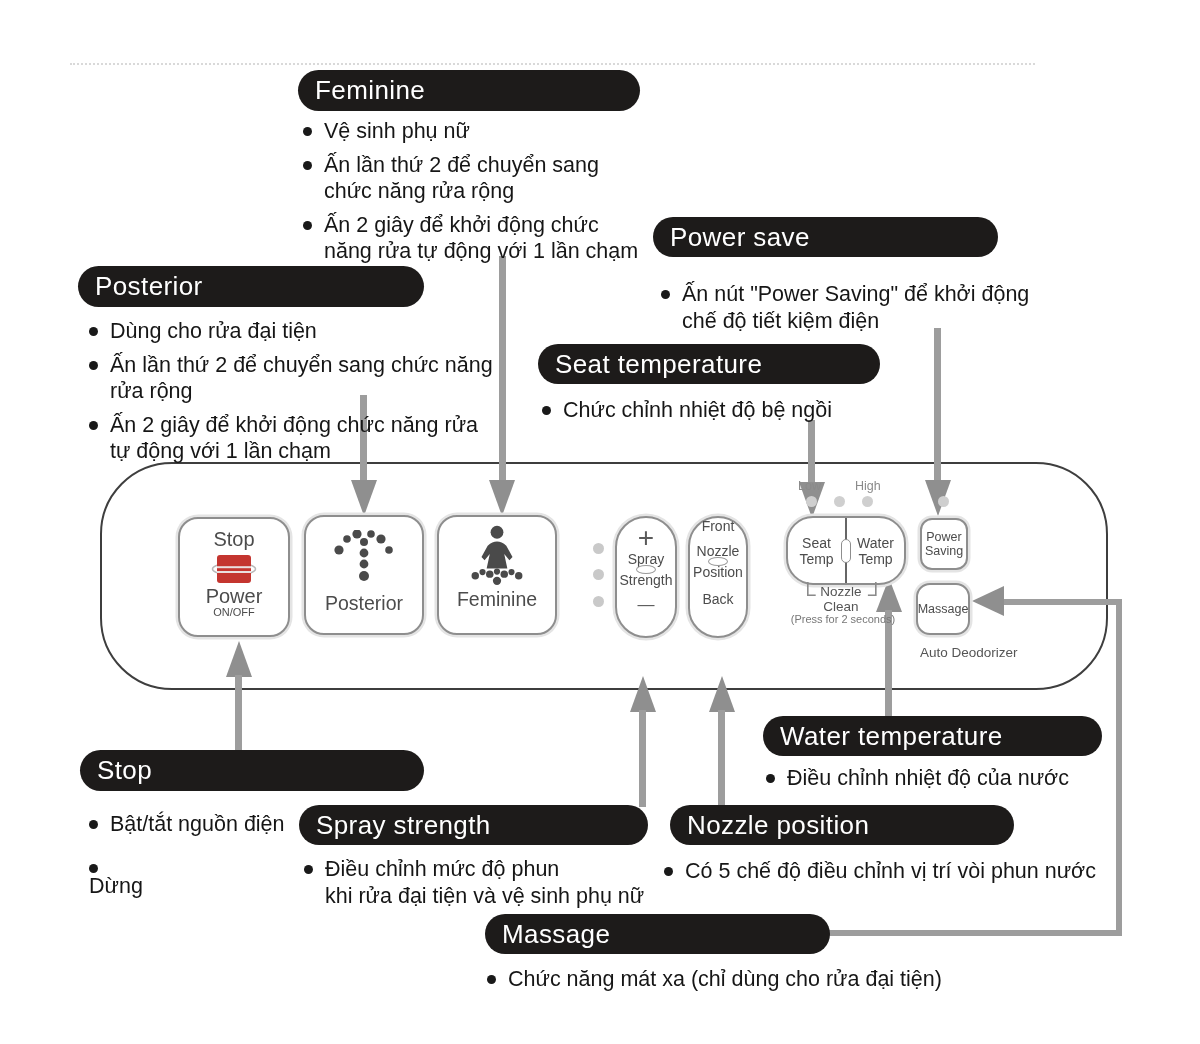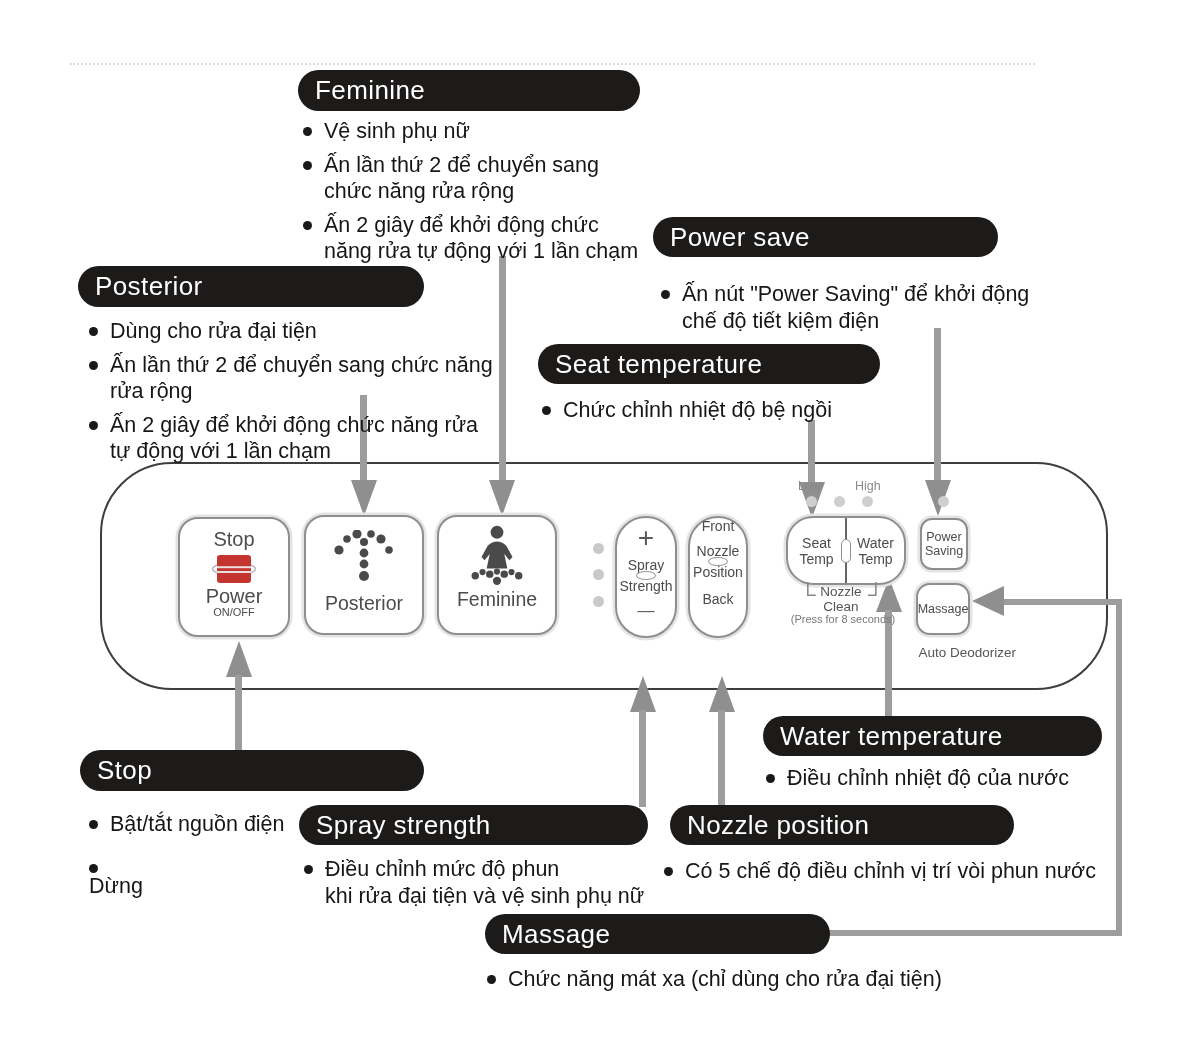--- a/index.html
+++ b/index.html
@@ -216,21 +216,21 @@
     </svg>
     <span style="font-size:19.5px;margin-top:3px;">Feminine</span>
   </div>
 
   <div class="led" style="left:593px;top:543px;"></div>
   <div class="led" style="left:593px;top:569px;"></div>
   <div class="led" style="left:593px;top:596px;"></div>
 
   <div class="btn" style="left:615px;top:516px;width:62px;height:122px;border-radius:31px;">
     <span style="font-size:28px;font-weight:300;line-height:26px;margin-top:7px;color:#5a5a5a;">+</span>
-    <span class="b14" style="margin-top:6px;">Spray</span>
+    <span class="b14" style="">Spray</span>
     <span class="oval"></span>
     <span class="b14">Strength</span>
     <span style="font-size:17px;line-height:16px;margin-top:9px;color:#5a5a5a;">—</span>
   </div>
 
   <div class="btn" style="left:688px;top:516px;width:60px;height:122px;border-radius:30px;">
     <span class="b14" style="">Front</span>
     <span class="b14" style="margin-top:9px;">Nozzle</span>
     <span class="oval"></span>
     <span class="b14">Position</span>
@@ -265,17 +265,17 @@
   <div class="btn" style="left:916px;top:583px;width:54px;height:52px;border-radius:14px;justify-content:center;">
     <span style="font-size:12.5px;">Massage</span>
   </div>
 
   <span style="position:absolute;left:800px;top:582px;font-size:22px;color:#8a8a8a;z-index:3;">└</span>
   <span style="position:absolute;left:868px;top:582px;font-size:22px;color:#8a8a8a;z-index:3;">┘</span>
   <div style="position:absolute;left:812px;top:584px;width:58px;text-align:center;z-index:3;color:#555;">
     <div style="font-size:13.5px;line-height:15px;">Nozzle</div>
     <div style="font-size:13.5px;line-height:15px;">Clean</div>
   </div>
-  <div style="position:absolute;left:776px;top:613px;width:134px;text-align:center;font-size:11px;color:#777;z-index:3;">(Press for 8 seconds)</div>
-
-  <div style="position:absolute;left:900px;top:645px;width:116px;text-align:right;font-size:13.5px;color:#555;z-index:3;">Auto Deodorizer</div>
+  <div style="position:absolute;left:776px;top:613px;width:134px;text-align:center;font-size:11px;color:#777;z-index:3;">(Press for 2 seconds)</div>
+
+  <div style="position:absolute;left:920px;top:645px;width:116px;text-align:left;font-size:13.5px;color:#555;z-index:3;">Auto Deodorizer</div>
 
 </div>
 
 </body></html>

